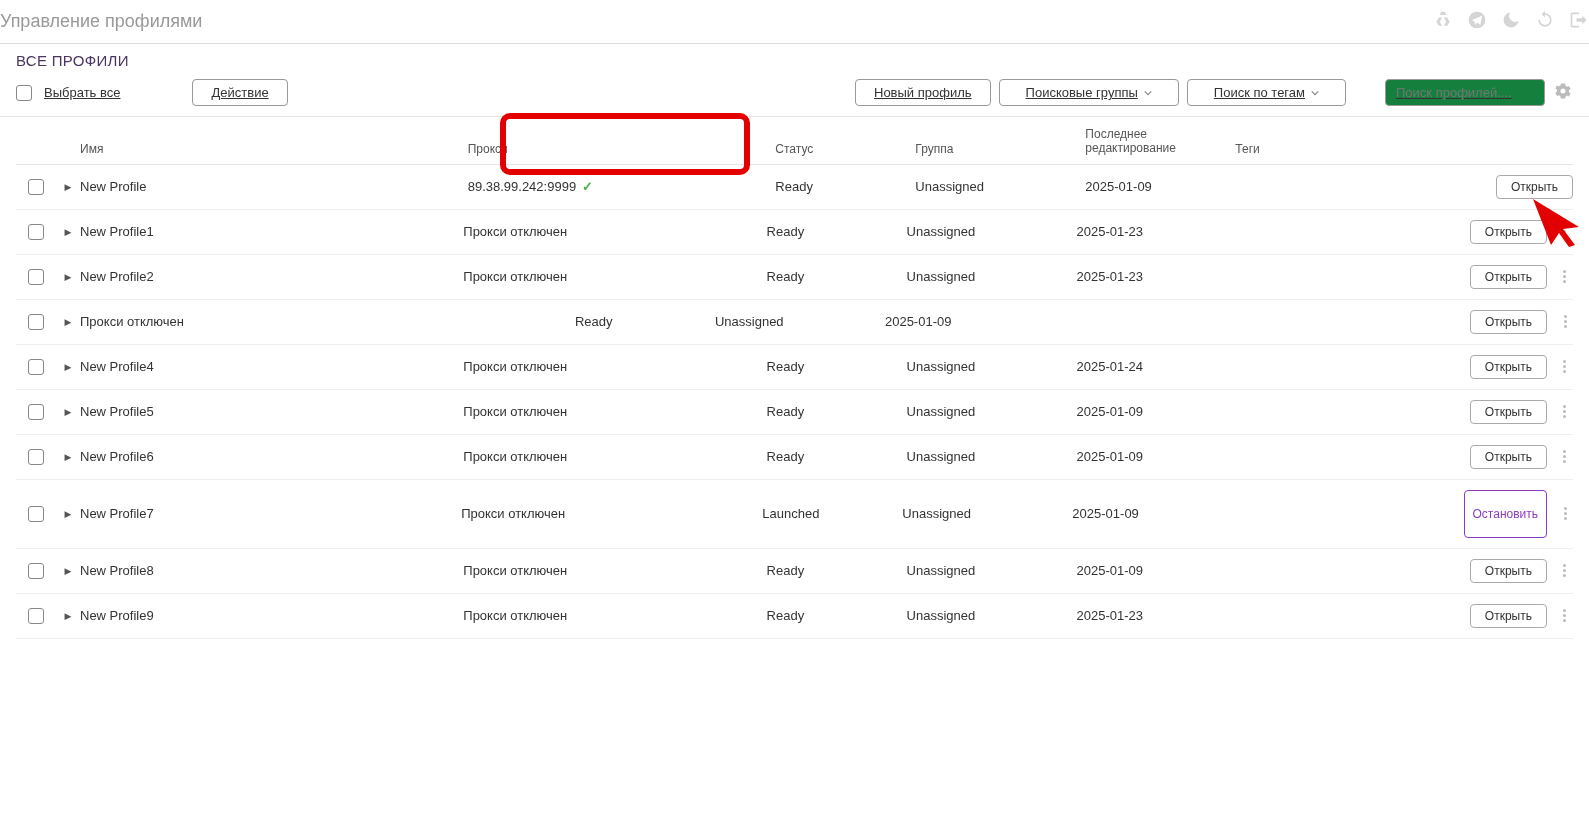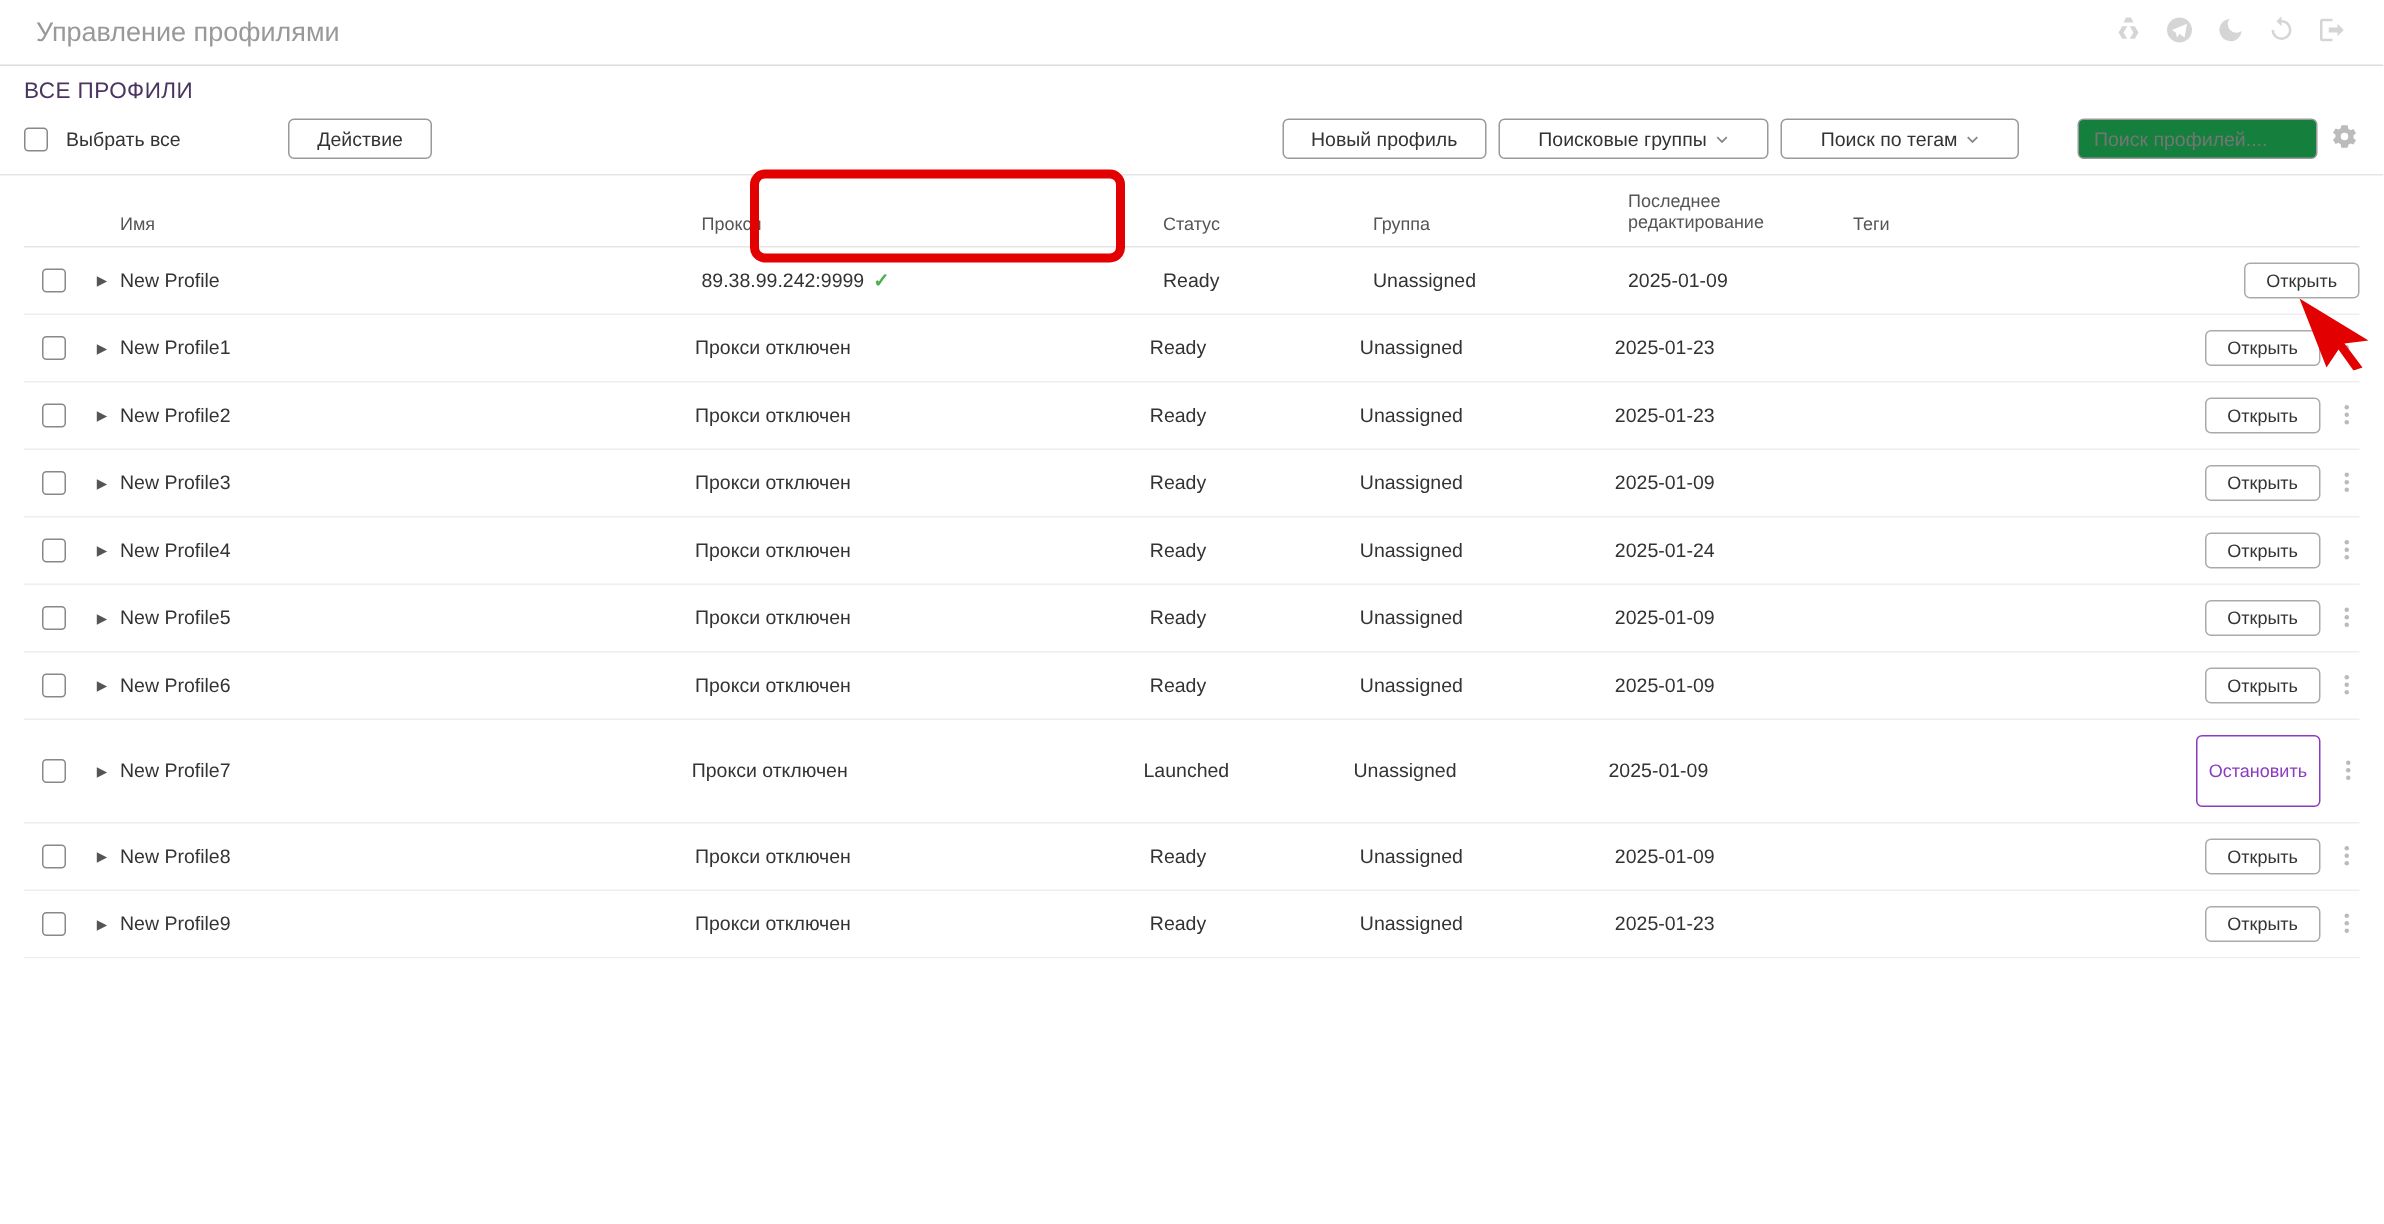--- a/index.html
+++ b/index.html
@@ -1,23 +1,23 @@
 <!DOCTYPE html>
 <html><head>
 <meta charset="utf-8">
 <style>
 * { margin:0; padding:0; box-sizing:border-box; font-family:Arial,Helvetica,sans-serif; }
 body { background:#fff; color:#333; font-size:13px; }
-.header-top { display:flex; align-items:center; justify-content:space-between; padding:10px 24px; border-bottom:1px solid #ddd;gap:28px; }
+.header-top { display:flex; align-items:center; justify-content:space-between; padding:10px 0; border-bottom:1px solid #ddd;gap:28px; }
 .page-title { color:#999; font-size:18px; font-weight:400; }
 .top-icons { display:flex; gap:14px; color:#d5d5d5; }
 .top-icons svg { width:20px; height:20px; }
 .sub-header { padding:8px 16px 0 16px; }
 .sub-title { color:#4a3560; font-size:15px; font-weight:400; letter-spacing:.3px; }
-.toolbar { display:flex; align-items:center; padding:10px 16px; border-bottom:1px solid #e5e5e5; gap:23px; }
+.toolbar { display:flex; align-items:center; padding:10px 16px; border-bottom:1px solid #e5e5e5; gap:23px;text-decoration:underline; }
 .toolbar-left { display:flex; align-items:center; gap:12px; }
 .toolbar-right { display:flex; align-items:center; gap:8px; margin-left:auto; }
 .checkbox { width:16px; height:16px; border:1.5px solid #888; border-radius:3px; background:#fff; display:inline-block; flex-shrink:0; }
 .select-all-label { color:#333; }
 .btn { border:1px solid #999; background:#fff; color:#333; padding:5px 18px; border-radius:4px; font-size:13px; cursor:pointer; white-space:nowrap; }
 .dropdown { border:1px solid #999; background:#fff; padding:5px 26px; border-radius:4px; font-size:13px; display:flex; align-items:center; gap:6px; white-space:nowrap; cursor:pointer; }
 .input-search { border:1px solid #999; background:#15803d; padding:5px 10px; border-radius:4px; font-size:13px; width:160px;margin-left:31px; }
 .gear-icon svg { width:20px; height:20px; color:#bbb; }
 .table-wrap { padding:0 16px; position:relative; }
 .thead { display:flex; align-items:flex-end; padding:10px 0 8px 0; border-bottom:1px solid #e5e5e5; font-size:12px; color:#555; }
@@ -188,21 +188,20 @@
           </div>
         </div>
       </div>
       <div class="row">
         <div class="c-check">
           <span class="checkbox"></span>
         </div>
         <div class="c-caret">
           <span style="font-size: 9px;">▶</span>
         </div>
-        <div class="c-name">New Profile3</div>
         <div class="c-proxy">
           <span>Прокси отключен</span>
         </div>
         <div class="c-status">Ready</div>
         <div class="c-group">Unassigned</div>
         <div class="c-last">2025-01-09</div>
         <div class="c-tags"></div>
         <div class="c-action">
           <button class="open-btn">Открыть</button>
           <div class="kebab">

